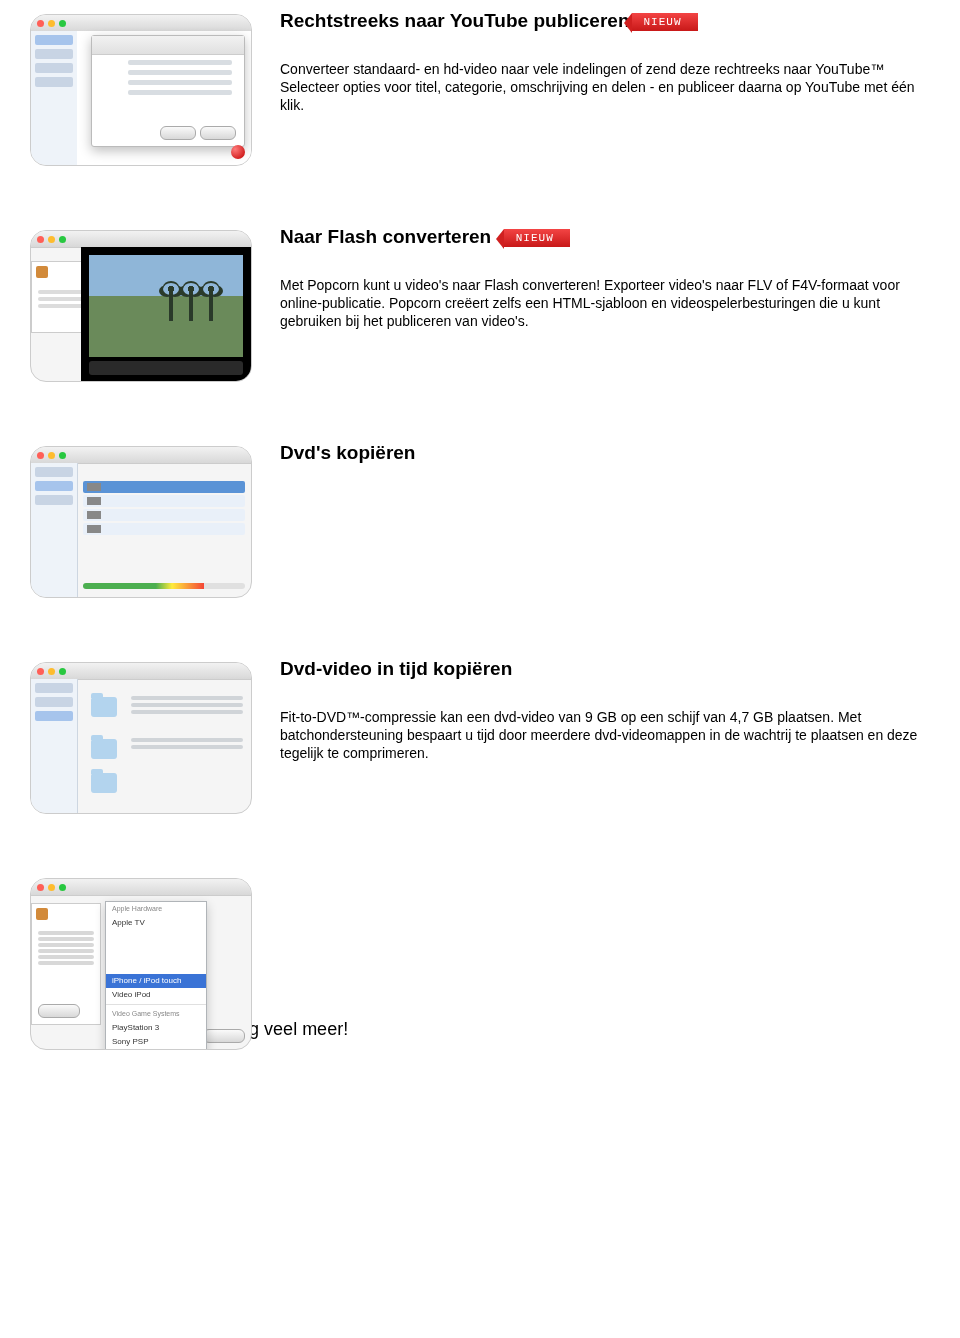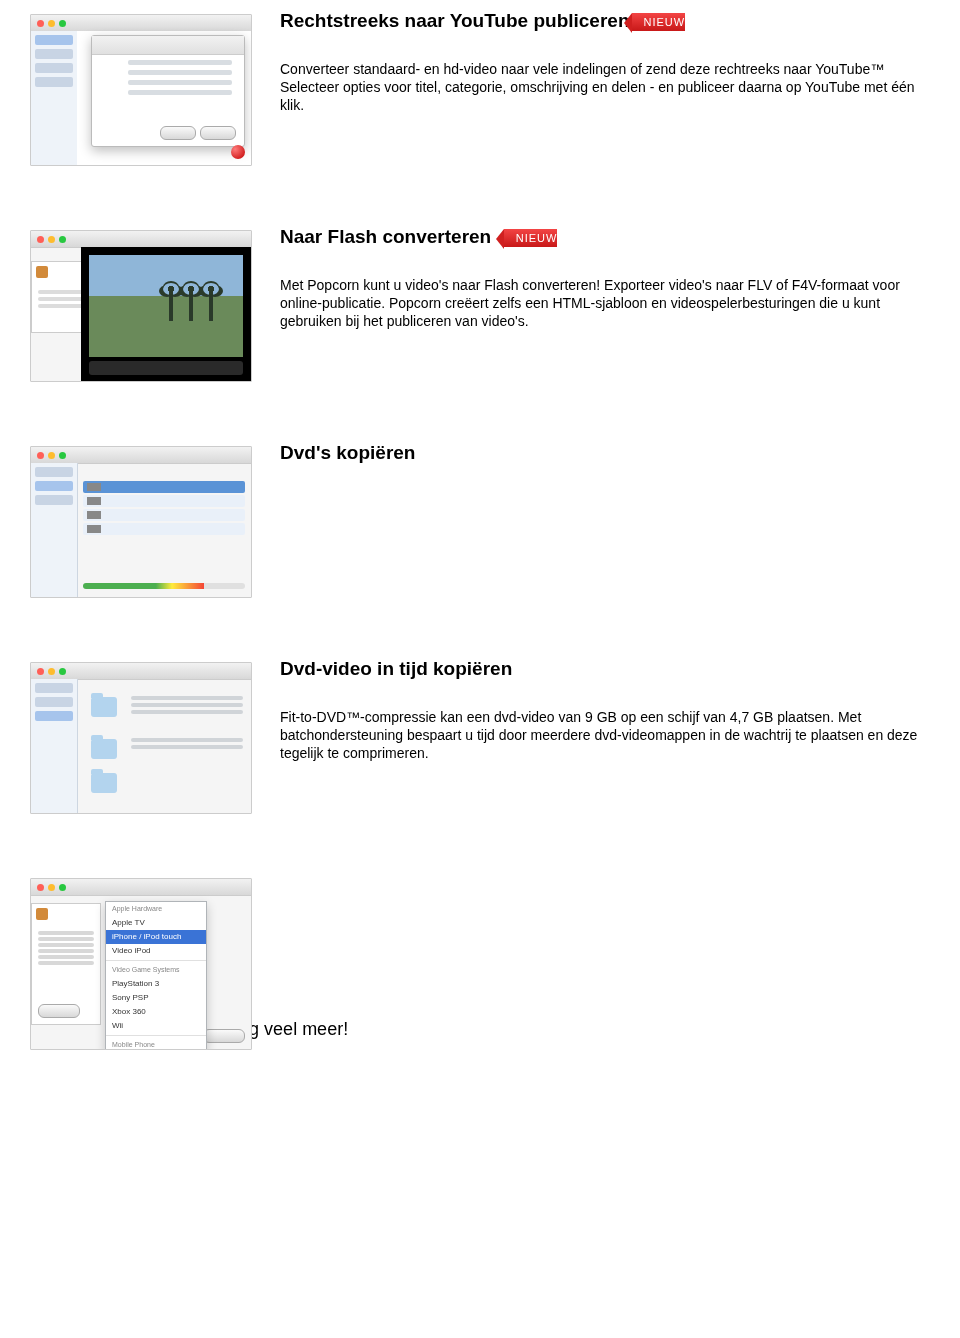--- a/index.html
+++ b/index.html
@@ -20,21 +20,21 @@
     width: 220px;
     flex-shrink: 0;
     margin-right: 30px;
     margin-top: 4px;
   }
   .thumb-box {
     width: 220px;
     height: 150px;
     background: #f5f5f5;
     border: 1px solid #ccc;
-    border-radius: 1px;
+    border-radius: 16px;
     position: relative;
     overflow: hidden;
   }
   .thumb-titlebar {
     height: 16px;
     background: linear-gradient(#f2f2f2, #d8d8d8);
     border-bottom: 1px solid #ccc;
     display: flex;
     align-items: center;
     padding-left: 6px;
@@ -257,20 +257,21 @@
     line-height: 12px;
   }
   .thumb-5 .menu .mrow {
     padding: 1px 6px;
     color: #333;
     white-space: nowrap;
   }
   .thumb-5 .menu .mrow.sel {
     background: #3a73d6;
     color: #fff;
+    margin-top: 44px;
   }
   .thumb-5 .menu .mrow.hdr {
     color: #888;
     font-size: 7px;
   }
   .thumb-5 .menu .sep {
     height: 1px; background: #e0e0e0; margin: 2px 0;
   }
 
   .content {
@@ -287,22 +288,22 @@
     line-height: 1.3;
   }
   .badge {
     display: inline-block;
     vertical-align: middle;
     margin-left: 2px;
     background: linear-gradient(to bottom, #f34444 0%, #c81818 100%);
     color: #fff;
     font-size: 11px;
     letter-spacing: 1px;
-    padding: 3px 0 3px 12px;
-    font-family: Liberation Sans, sans-serif;
+    padding: 3px 16px 3px 12px;
+    font-family: Liberation Mono, monospace;
     position: relative;
     font-weight: normal;
   }
   .badge::before {
     content: "";
     position: absolute;
     left: -8px; top: 0;
     border-top: 10px solid transparent;
     border-bottom: 10px solid transparent;
     border-right: 8px solid #d02020;

